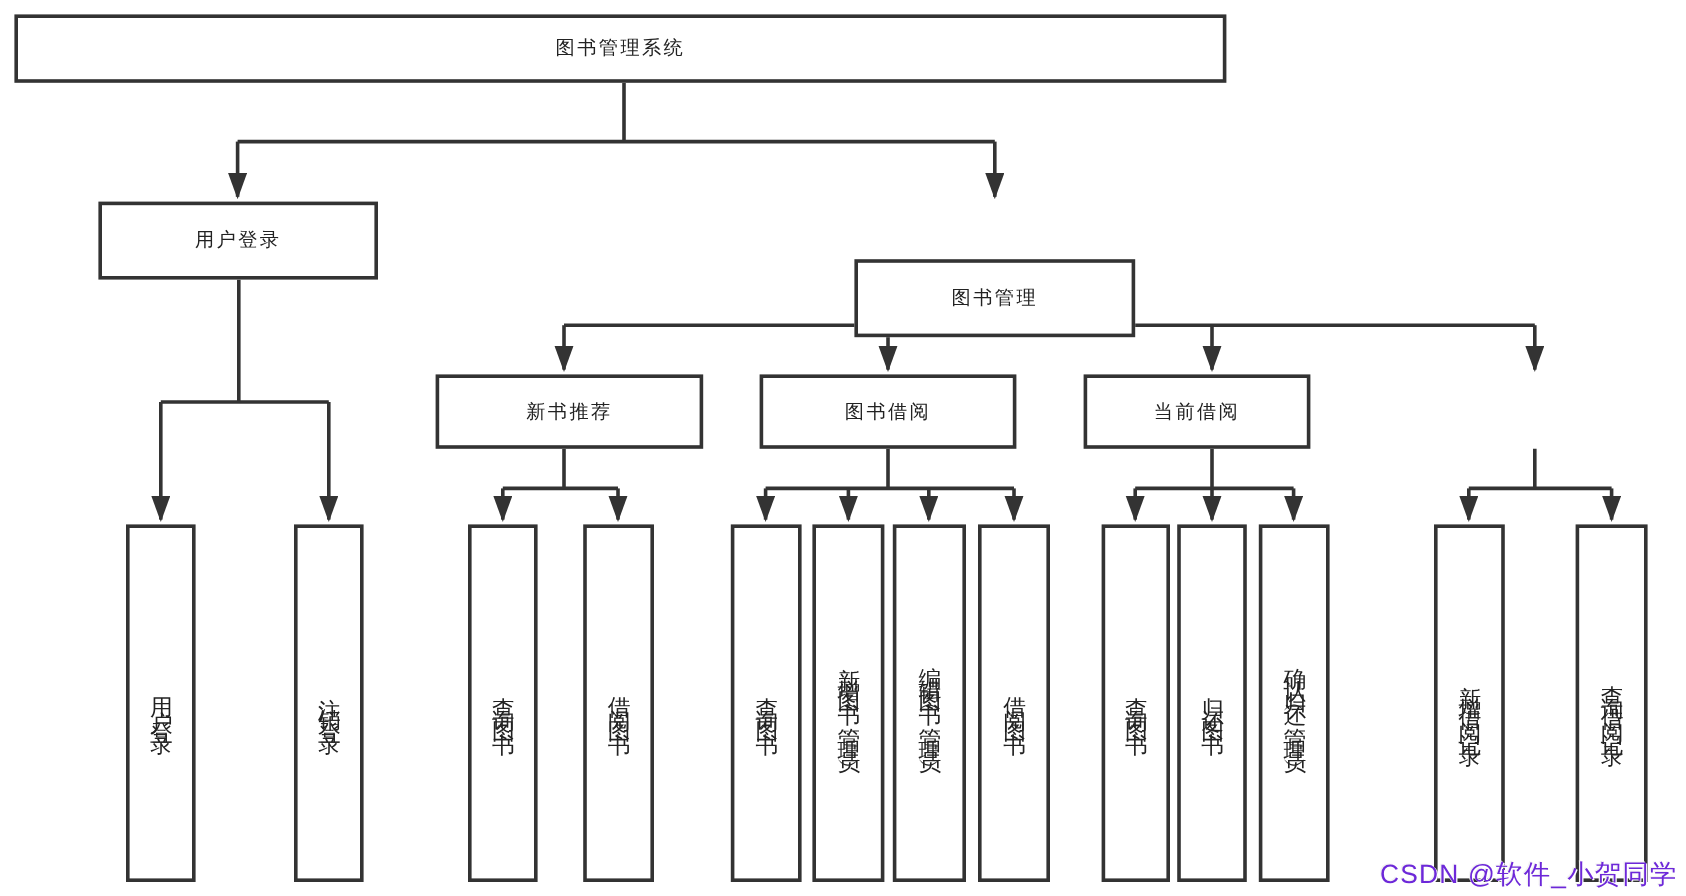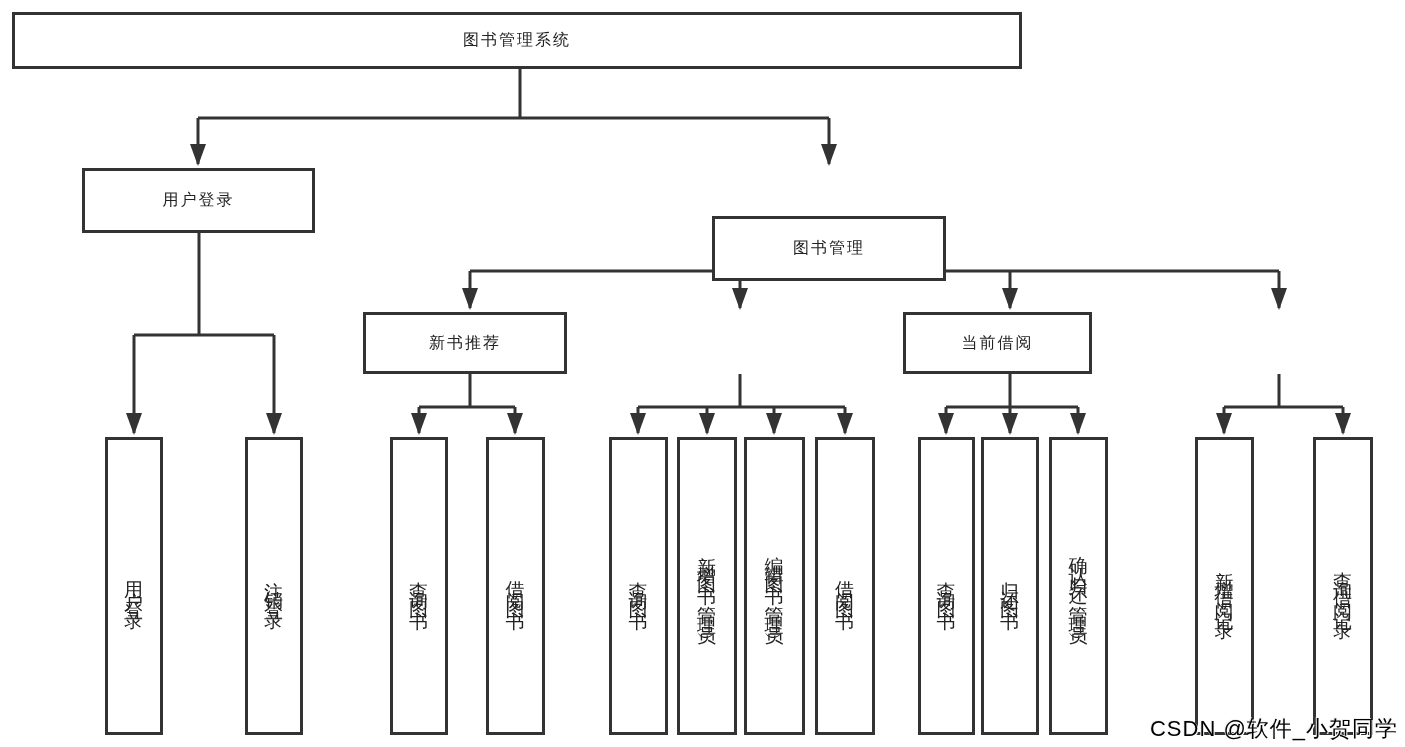--- a/index.html
+++ b/index.html
@@ -56,21 +56,21 @@
     letter-spacing: 10px;
     line-height: 1;
     color: #222222;
     white-space: nowrap;
   }
   #watermark {
     position: absolute;
     right: 7px;
     bottom: 3px;
     font-size: 22px;
-    color: #000000;
+    color: #6d28d9;
     text-shadow: 1px 1px 0 #ffffff, -1px -1px 0 #f2f2f2;
     letter-spacing: 1px;
     white-space: nowrap;
   }
 </style>
 </head>
 <body>
 
 <div id="stage">
 
@@ -113,21 +113,22 @@
     <path class="link" d="M1279,374 V407 M1224,407 H1343"></path>
     <path class="link" d="M1224,407 V433" marker-end="url(#arrow)"></path>
     <path class="link" d="M1343,407 V433" marker-end="url(#arrow)"></path>
   </svg>
 
   <div class="node h root">图书管理系统</div>
 
   <div class="node h" style="left:82px; top:168px; width:233px; height:65px;">用户登录</div>
   <div class="node h" style="left:712px; top:168px; width:234px; height:65px;margin-top:48px;">图书管理</div>
 
-  <div class="node h" style="left:363px; top:312px; width:204px; height:62px;">新书推荐</div>
+  <div class="node h" style="left:363px; top:312px; width:223px; height:62px;">新书推荐</div>
+  <div class="node h" style="left:633px; top:312px; width:214px; height:62px;">图书借阅</div>
   <div class="node h" style="left:903px; top:312px; width:189px; height:62px;">当前借阅</div>
 
   <div class="node leaf" style="left:105px; width:58px;">
     <span class="vtext">用户登录</span>
   </div>
   <div class="node leaf" style="left:245px; width:58px;">
     <span class="vtext">注销登录</span>
   </div>
   <div class="node leaf" style="left:390px; width:58px;">
     <span class="vtext">查询图书</span>

